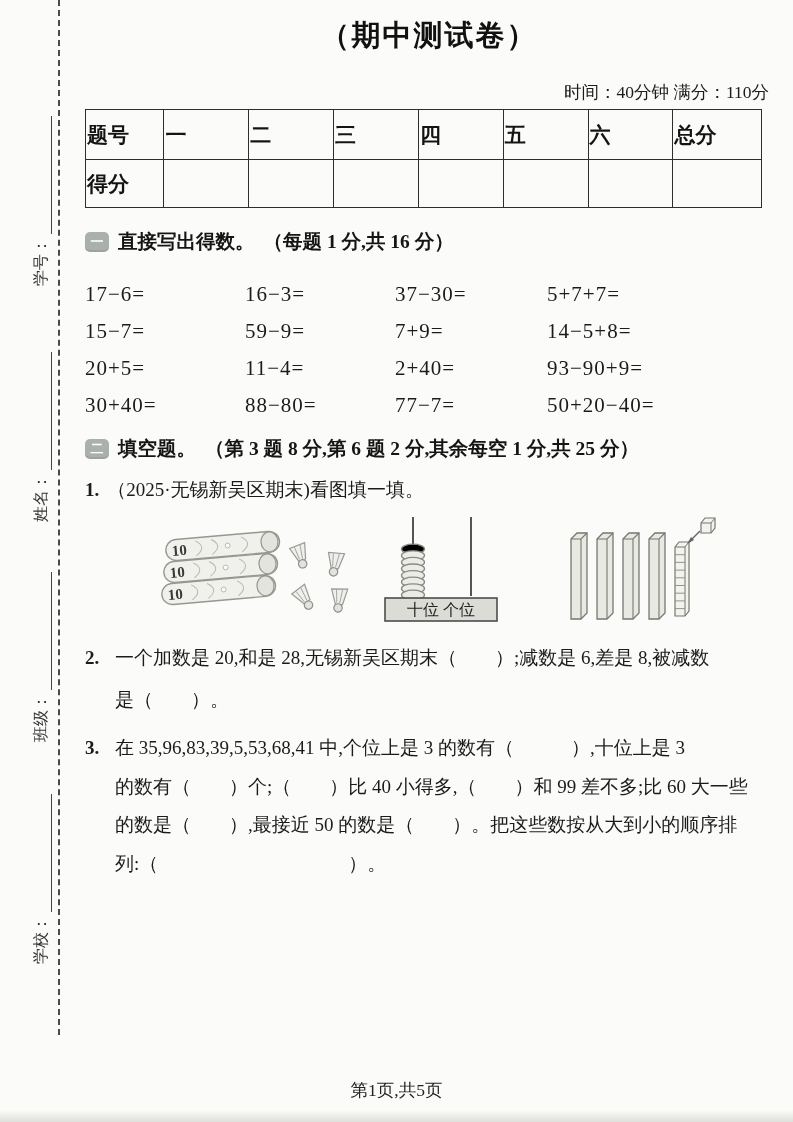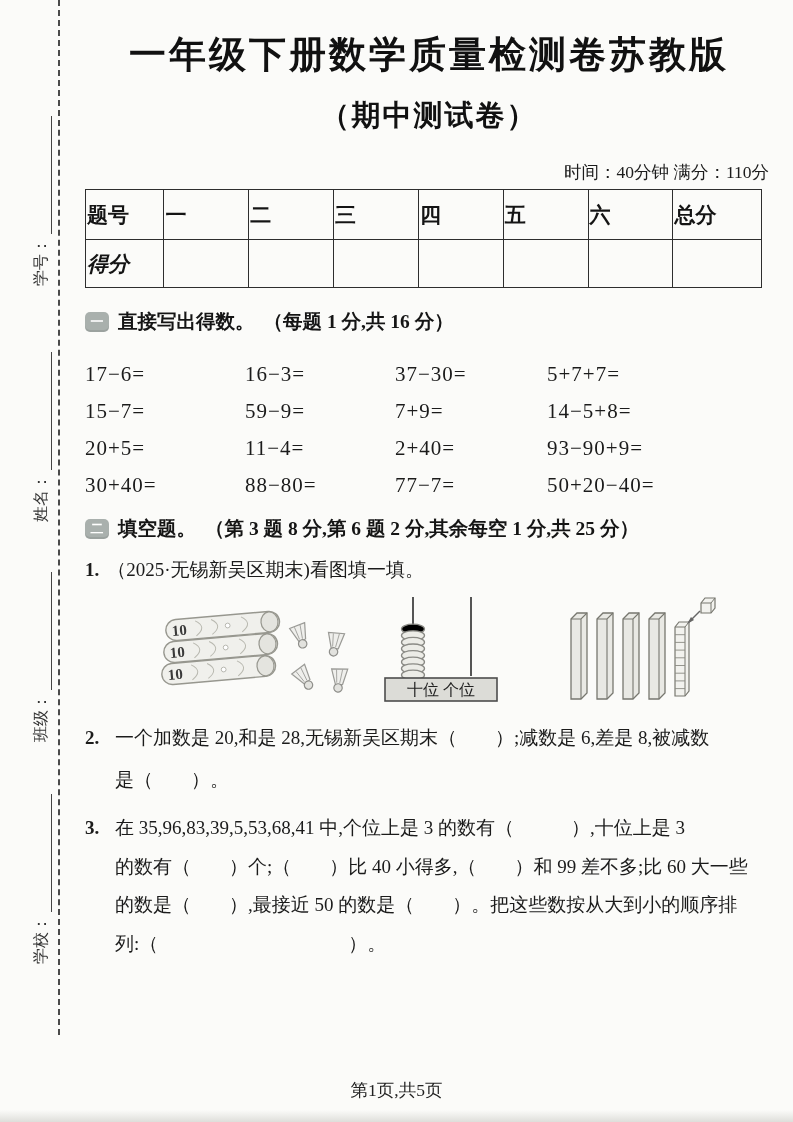--- a/index.html
+++ b/index.html
@@ -17,21 +17,21 @@
     transform:rotate(-90deg); display:flex; align-items:flex-end; gap:4px;
     font-size:16px; color:#333; white-space:nowrap;}
   .m-line{display:inline-block; width:118px; border-bottom:1.6px solid #444; height:14px;}
   
   .content{position:absolute; left:85px; top:0; width:688px;}
   .title{margin-top:30px; text-align:center; font-size:37px; font-weight:bold; letter-spacing:3px; color:#111;}
   .subtitle{margin-top:16px; text-align:center; font-size:29px; font-weight:bold; letter-spacing:2px; color:#111;}
   .time-info{margin-top:24px; text-align:right; font-size:17.5px; padding-right:4px; color:#1c1c1c;}
   table.score{border-collapse:collapse; width:677px; margin-top:5px; table-layout:fixed;}
   table.score td{border:1.8px solid #2e2e2e; text-align:left; font-size:21px; font-weight:bold; color:#141414;}
-  table.score tr.r1 td{height:47px;} table.score tr.r2 td{height:45px;font-style:italic;}
+  table.score tr.r1 td{height:47px;} table.score tr.r2 td{height:45px;}
   
   .sec-head{display:flex; align-items:center; gap:9px; font-size:19.5px; font-weight:bold; color:#151515;}
   .sec1{margin-top:20px;} .sec2{margin-top:17px;}
   .sec-icon{flex:0 0 auto; width:24px; height:20px; border-radius:5px; background:#a9b0ad;
     color:#fff; font-size:13px; line-height:20px; text-align:center; font-weight:bold;
     box-shadow:inset 0 -2px 0 rgba(0,0,0,.08);}
   .sec-note{font-weight:bold;}
   
   .problems{display:grid; grid-template-columns:160px 150px 152px 1fr;
     row-gap:12px; margin-top:27px; font-size:21px; color:#1b1b1b; letter-spacing:1px;}
@@ -66,21 +66,20 @@
   <div class="m-block" style="top:628px;">
     <span>班级：</span>
       <span class="m-line"></span>
   </div>
   <div class="m-block" style="top:850px;">
     <span>学校：</span>
       <span class="m-line"></span>
   </div>
 
   <div class="content">
-    <div class="title">一年级下册数学质量检测卷苏教版</div>
     <div class="subtitle">（期中测试卷）</div>
     <div class="time-info">时间：40分钟  满分：110分</div>
 
     <table class="score">
       <colgroup>
           <col style="width:11.6%">
           <col style="width:12.55%">
           <col style="width:12.55%">
           <col style="width:12.55%">
           <col style="width:12.55%">

